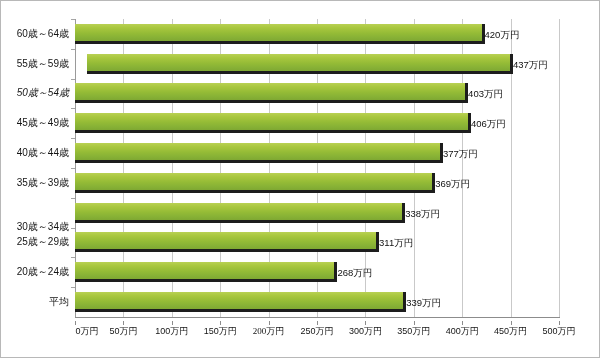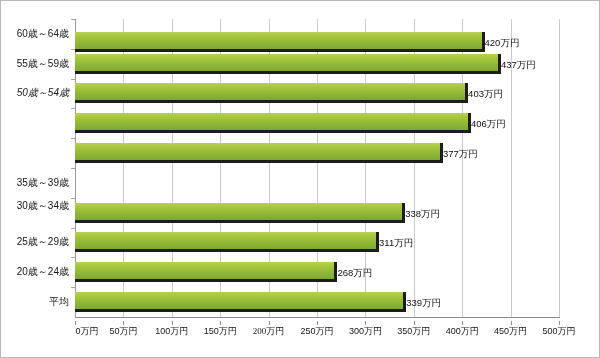--- a/index.html
+++ b/index.html
@@ -169,25 +169,27 @@
   <div class="axis-vert"></div>
   <div class="axis-horiz"></div>
 
   <div class="cat-holder">
       <div class="cat-row" style="top: 0px; height: 29.8px;">60歳～64歳</div>
       <div class="tickmark" style="top: 0px;"></div>
       <div class="cat-row" style="top: 29.8px; height: 29.8px;">55歳～59歳</div>
       <div class="tickmark" style="top: 29.8px;"></div>
       <div class="cat-row" style="top: 59.6px; height: 29.8px; font-style: italic;">50歳～54歳</div>
       <div class="tickmark" style="top: 59.6px;"></div>
+      <div class="cat-row" style="top: 89.4px; height: 29.8px;">45歳～49歳</div>
       <div class="tickmark" style="top: 89.4px;"></div>
+      <div class="cat-row" style="top: 119.2px; height: 29.8px;">40歳～44歳</div>
       <div class="tickmark" style="top: 119.2px;"></div>
       <div class="cat-row" style="top: 149px; height: 29.8px;">35歳～39歳</div>
       <div class="tickmark" style="top: 149px;"></div>
-      <div class="cat-row" style="top: 172px; height: 29.8px; text-align: center;">30歳～34歳</div>
+      <div class="cat-row" style="top: 193px; height: 29.8px; text-align: center;">30歳～34歳</div>
       <div class="tickmark" style="top: 178.8px;"></div>
       <div class="cat-row" style="top: 208.6px; height: 29.8px;">25歳～29歳</div>
       <div class="tickmark" style="top: 208.6px;"></div>
       <div class="cat-row" style="top: 238.4px; height: 29.8px; text-align: right;">20歳～24歳</div>
       <div class="tickmark" style="top: 238.4px;"></div>
       <div class="cat-row" style="top: 268.2px; height: 29.8px;">平均</div>
       <div class="tickmark" style="top: 268.2px;"></div>
     </div>
 
   <div id="plot">
@@ -195,29 +197,29 @@
       <div class="gridline" style="left: 48.4px;"></div>
       <div class="gridline" style="left: 96.8px;"></div>
       <div class="gridline" style="left: 145.2px;"></div>
       <div class="gridline" style="left: 193.6px;"></div>
       <div class="gridline" style="left: 242px;"></div>
       <div class="gridline" style="left: 290.4px;"></div>
       <div class="gridline" style="left: 338.8px;"></div>
       <div class="gridline" style="left: 387.2px;"></div>
       <div class="gridline" style="left: 435.6px;"></div>
       <div class="gridline" style="left: 484px;"></div>
-      <div class="row" style="top: 8px; height: 29.8px; text-align: center;">
+      <div class="row" style="top: 0px; height: 29.8px; text-align: center;">
         <div class="bar-wrap" title="60歳～64歳 420万円" style="width: 406.56px; top: 4.9px;">
           <div class="bar"></div>
           <div class="bar-shadow"></div>
           <div class="bar-shadow-cap" style="left: 406.56px;"></div>
         </div>
         <div class="data-label" style="left: 406.56px;">420万円</div>
       </div>
-      <div class="row" style="top: 29.8px; height: 29.8px;">
+      <div class="row" style="top: 29.8px; height: 29.8px; margin-left: 12px;">
         <div class="bar-wrap" title="55歳～59歳 437万円" style="width: 423.016px; top: 4.9px;">
           <div class="bar"></div>
           <div class="bar-shadow"></div>
           <div class="bar-shadow-cap" style="left: 423.016px;"></div>
         </div>
         <div class="data-label" style="left: 423.016px;">437万円</div>
       </div>
       <div class="row" style="top: 59.6px; height: 29.8px;">
         <div class="bar-wrap" title="50歳～54歳 403万円" style="width: 390.104px; top: 4.9px;">
           <div class="bar"></div>
@@ -234,20 +236,28 @@
         </div>
         <div class="data-label" style="left: 393.008px;">406万円</div>
       </div>
       <div class="row" style="top: 119.2px; height: 29.8px;">
         <div class="bar-wrap" title="40歳～44歳 377万円" style="width: 364.936px; top: 4.9px;">
           <div class="bar"></div>
           <div class="bar-shadow"></div>
           <div class="bar-shadow-cap" style="left: 364.936px;"></div>
         </div>
         <div class="data-label" style="left: 364.936px;">377万円</div>
+      </div>
+      <div class="row" style="top: 149px; height: 29.8px;">
+        <div class="bar-wrap" title="35歳～39歳 369万円" style="width: 357.192px; top: 4.9px;">
+          <div class="bar"></div>
+          <div class="bar-shadow"></div>
+          <div class="bar-shadow-cap" style="left: 357.192px;"></div>
+        </div>
+        <div class="data-label" style="left: 357.192px;">369万円</div>
       </div>
       <div class="row" style="top: 178.8px; height: 29.8px;">
         <div class="bar-wrap" title="30歳～34歳 338万円" style="width: 327.184px; top: 4.9px;">
           <div class="bar"></div>
           <div class="bar-shadow"></div>
           <div class="bar-shadow-cap" style="left: 327.184px;"></div>
         </div>
         <div class="data-label" style="left: 327.184px;">338万円</div>
       </div>
       <div class="row" style="top: 208.6px; height: 29.8px;">

